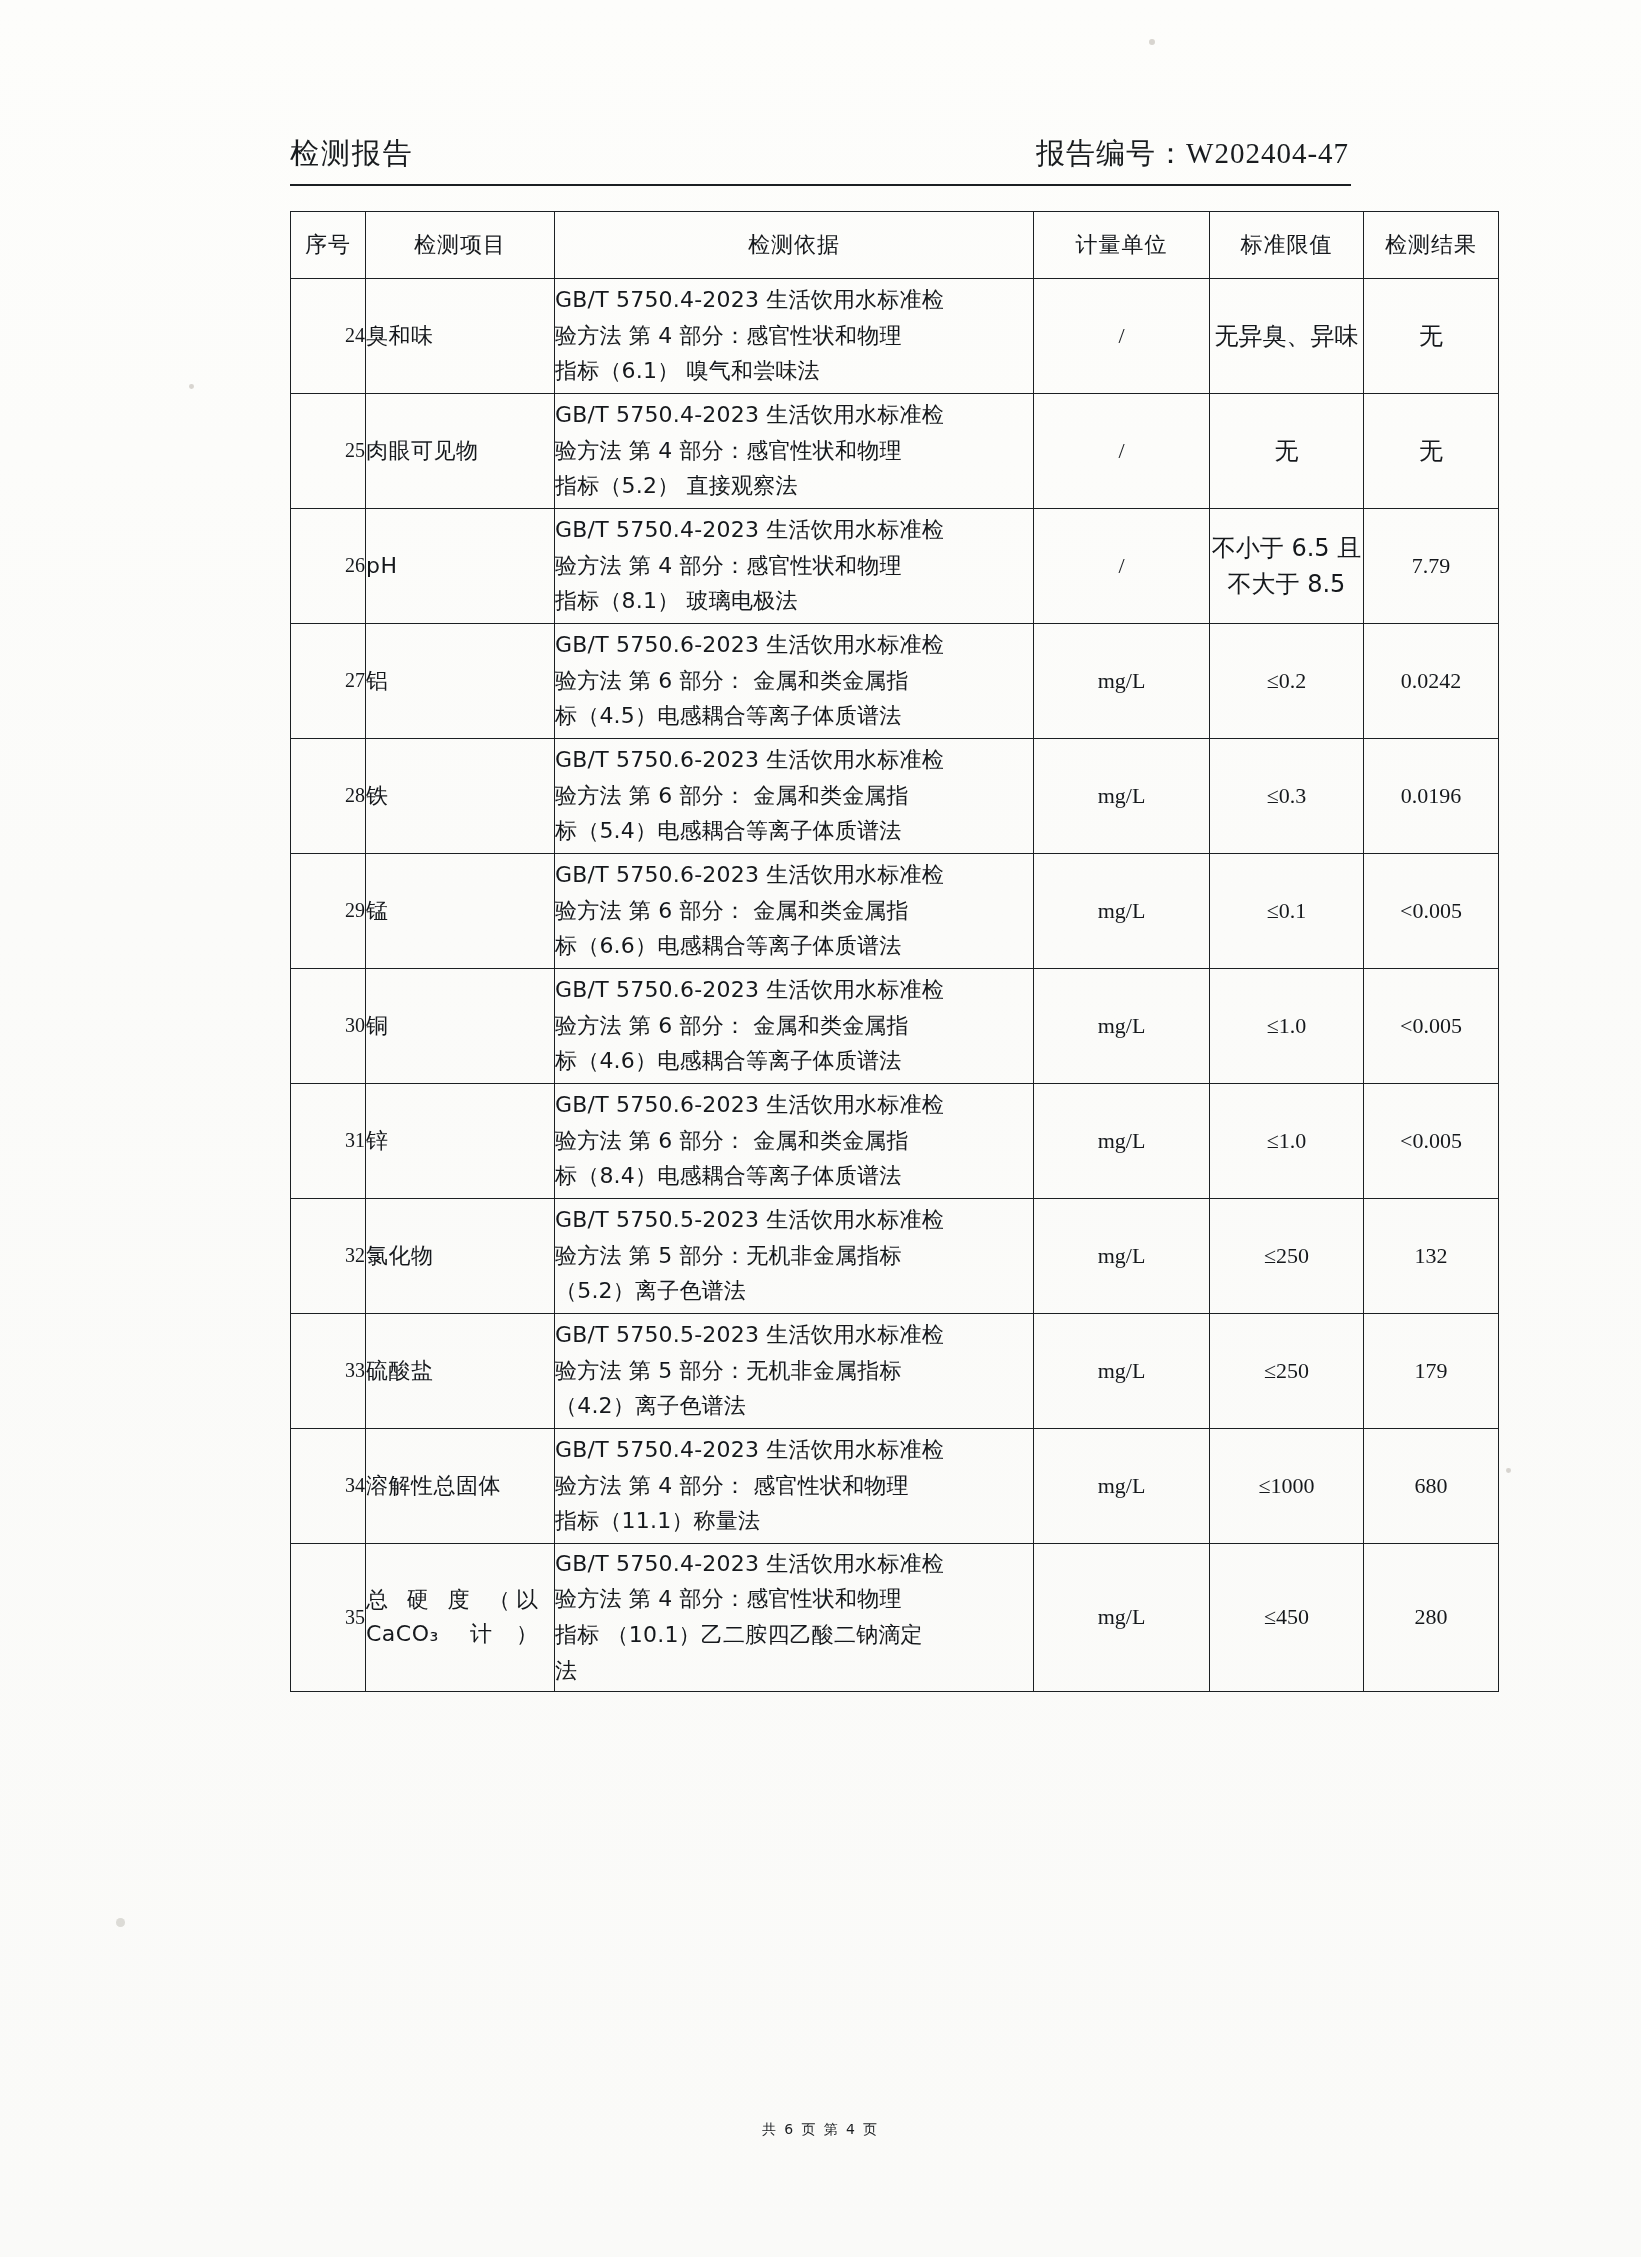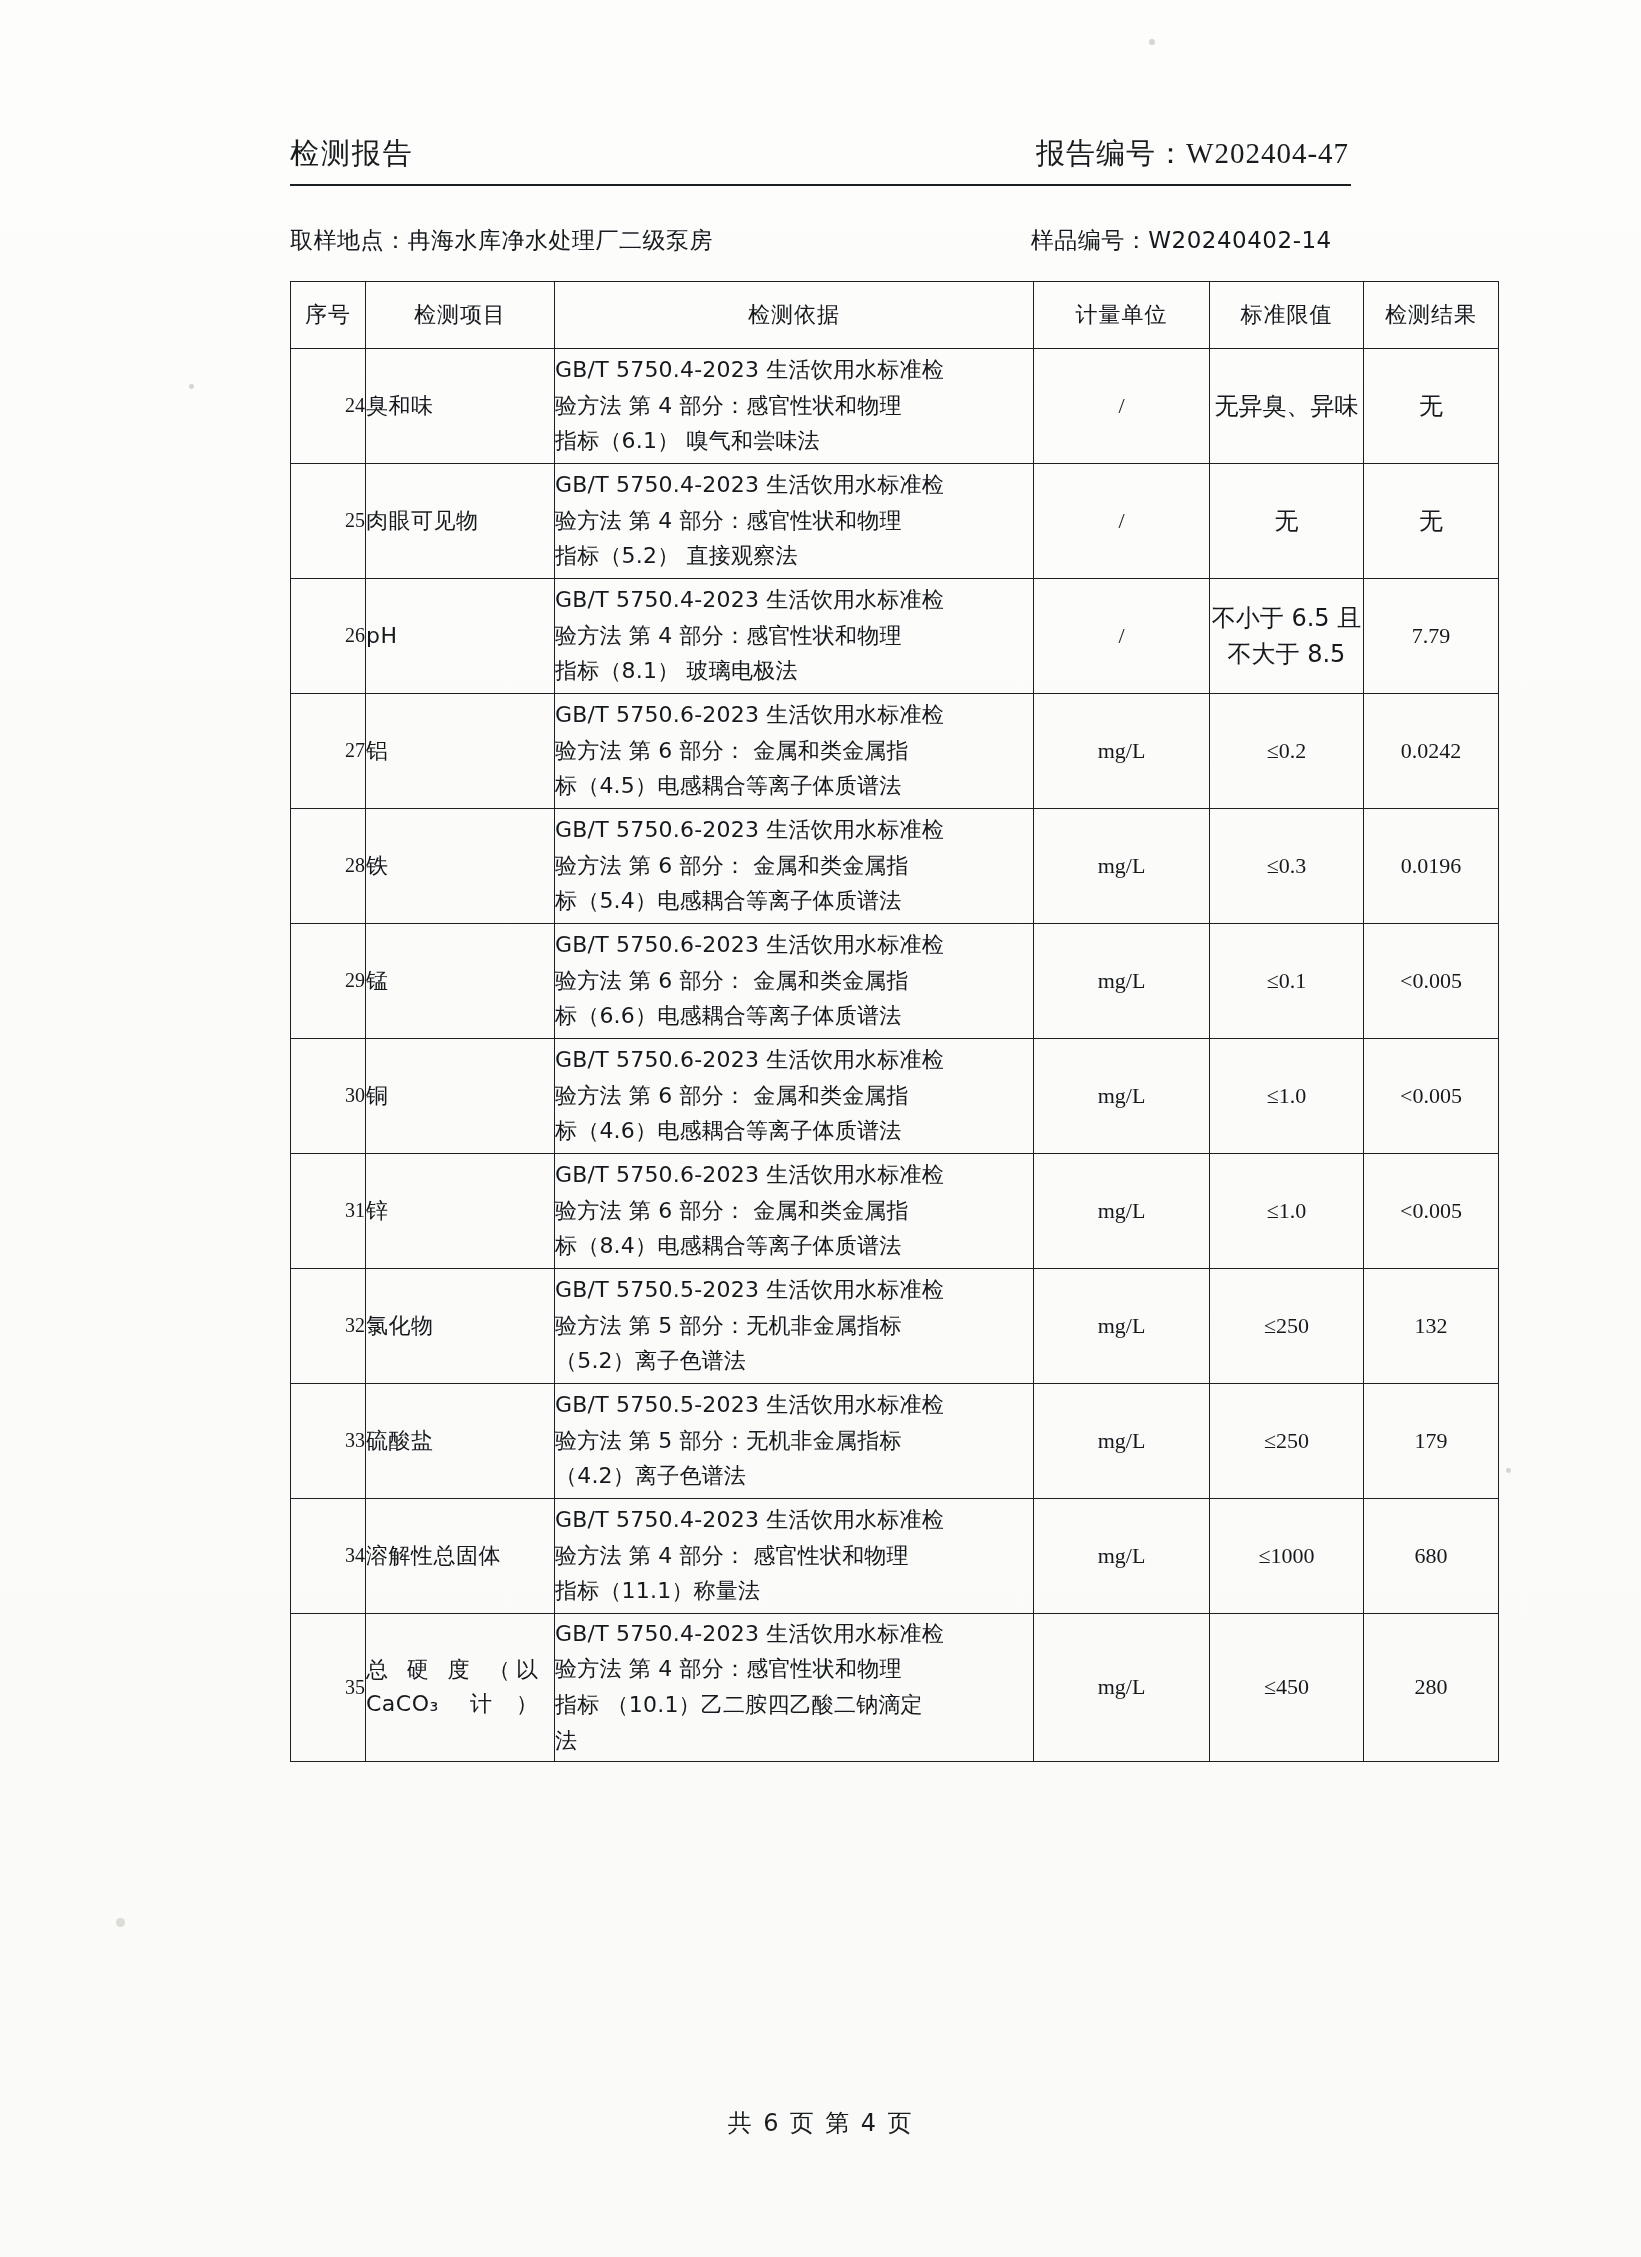--- a/index.html
+++ b/index.html
@@ -142,21 +142,21 @@
   tr.r3 td { height: 114px; }
   tr.r4 td { height: 147px; }
 
   
   .footer {
     position: absolute;
     left: 0;
     right: 0;
     bottom: 118px;
     text-align: center;
-    font-size: 24px;
+    font-size: 14px;
     font-family: "DejaVu Sans", sans-serif;
     letter-spacing: 1.9px;
     color: #1a1d20;
   }
 
   
   .speck {
     position: absolute;
     background: #b9b5ad;
     border-radius: 50%;
@@ -177,28 +177,20 @@
   <div class="content">
 
     <div class="head-row">
       <div class="head-left">检测报告</div>
       <div class="head-right">
         <span>报告编号：</span><span class="num">W202404-47</span>
       </div>
     </div>
     <div class="head-rule"></div>
 
-    <div class="sub-row">
-      <div class="left">
-        <span>取样地点：</span><span>冉海水库净水处理厂二级泵房</span>
-      </div>
-      <div class="right">
-        <span>样品编号：</span><span>W20240402-14</span>
-      </div>
-    </div>
 
     <table class="rep">
       <colgroup>
         <col class="c-no">
           <col class="c-item">
           <col class="c-basis">
           <col class="c-unit">
           <col class="c-limit">
           <col class="c-res">
       </colgroup>

